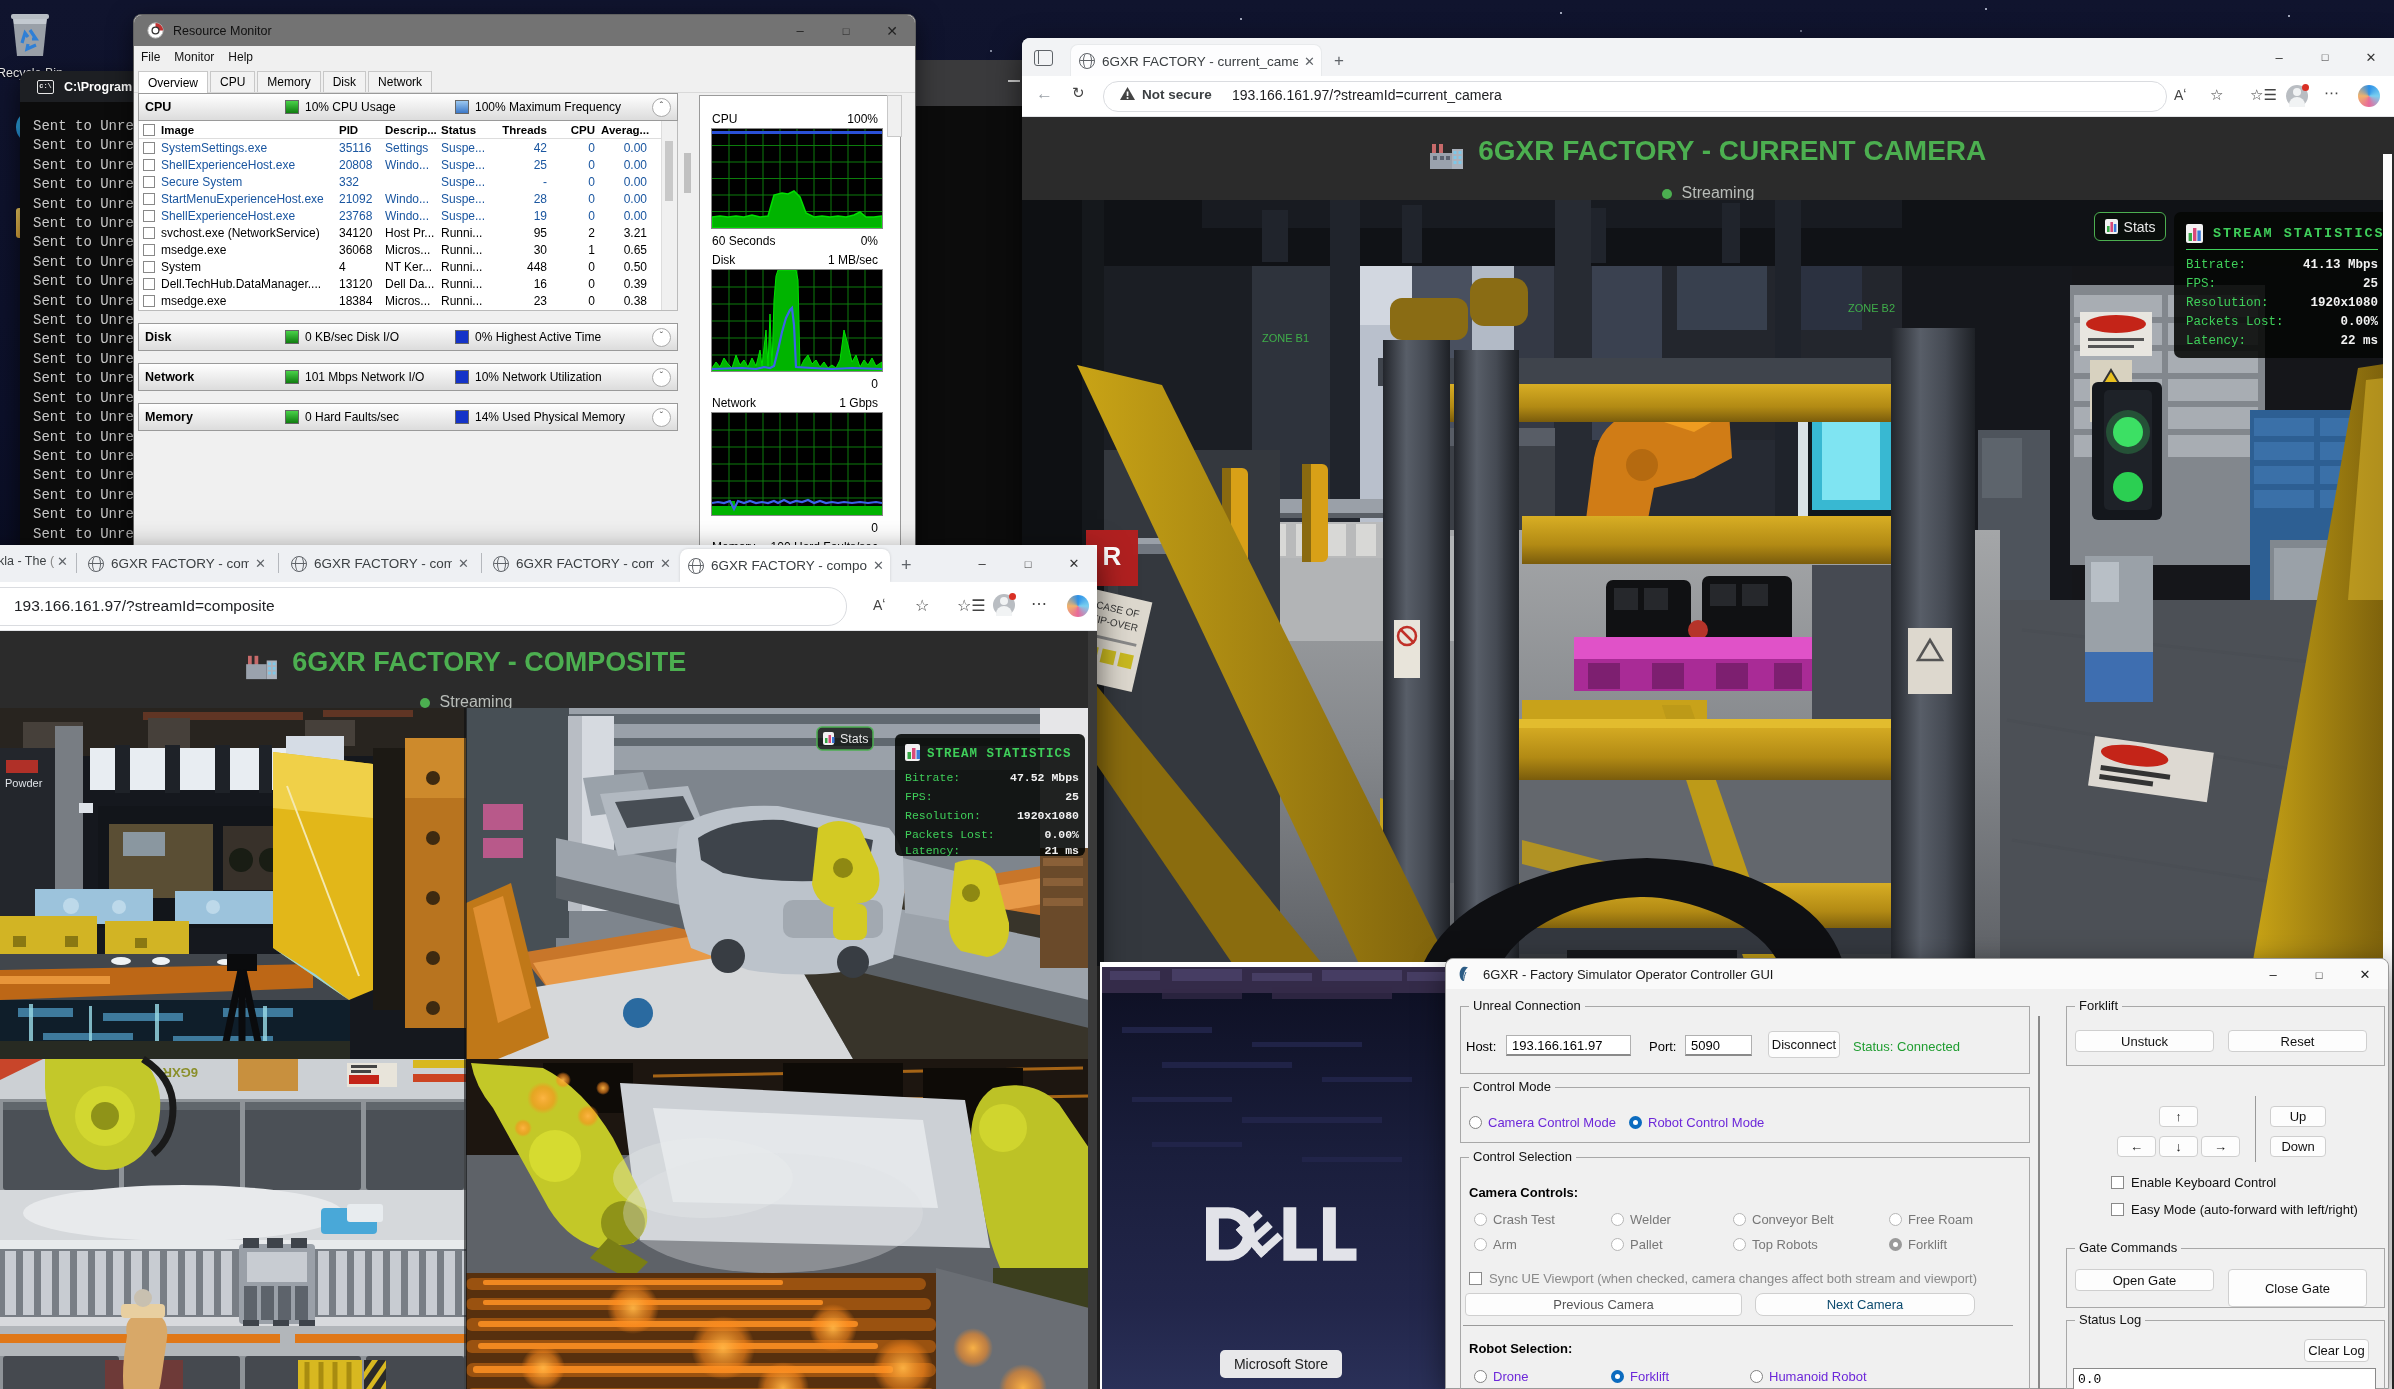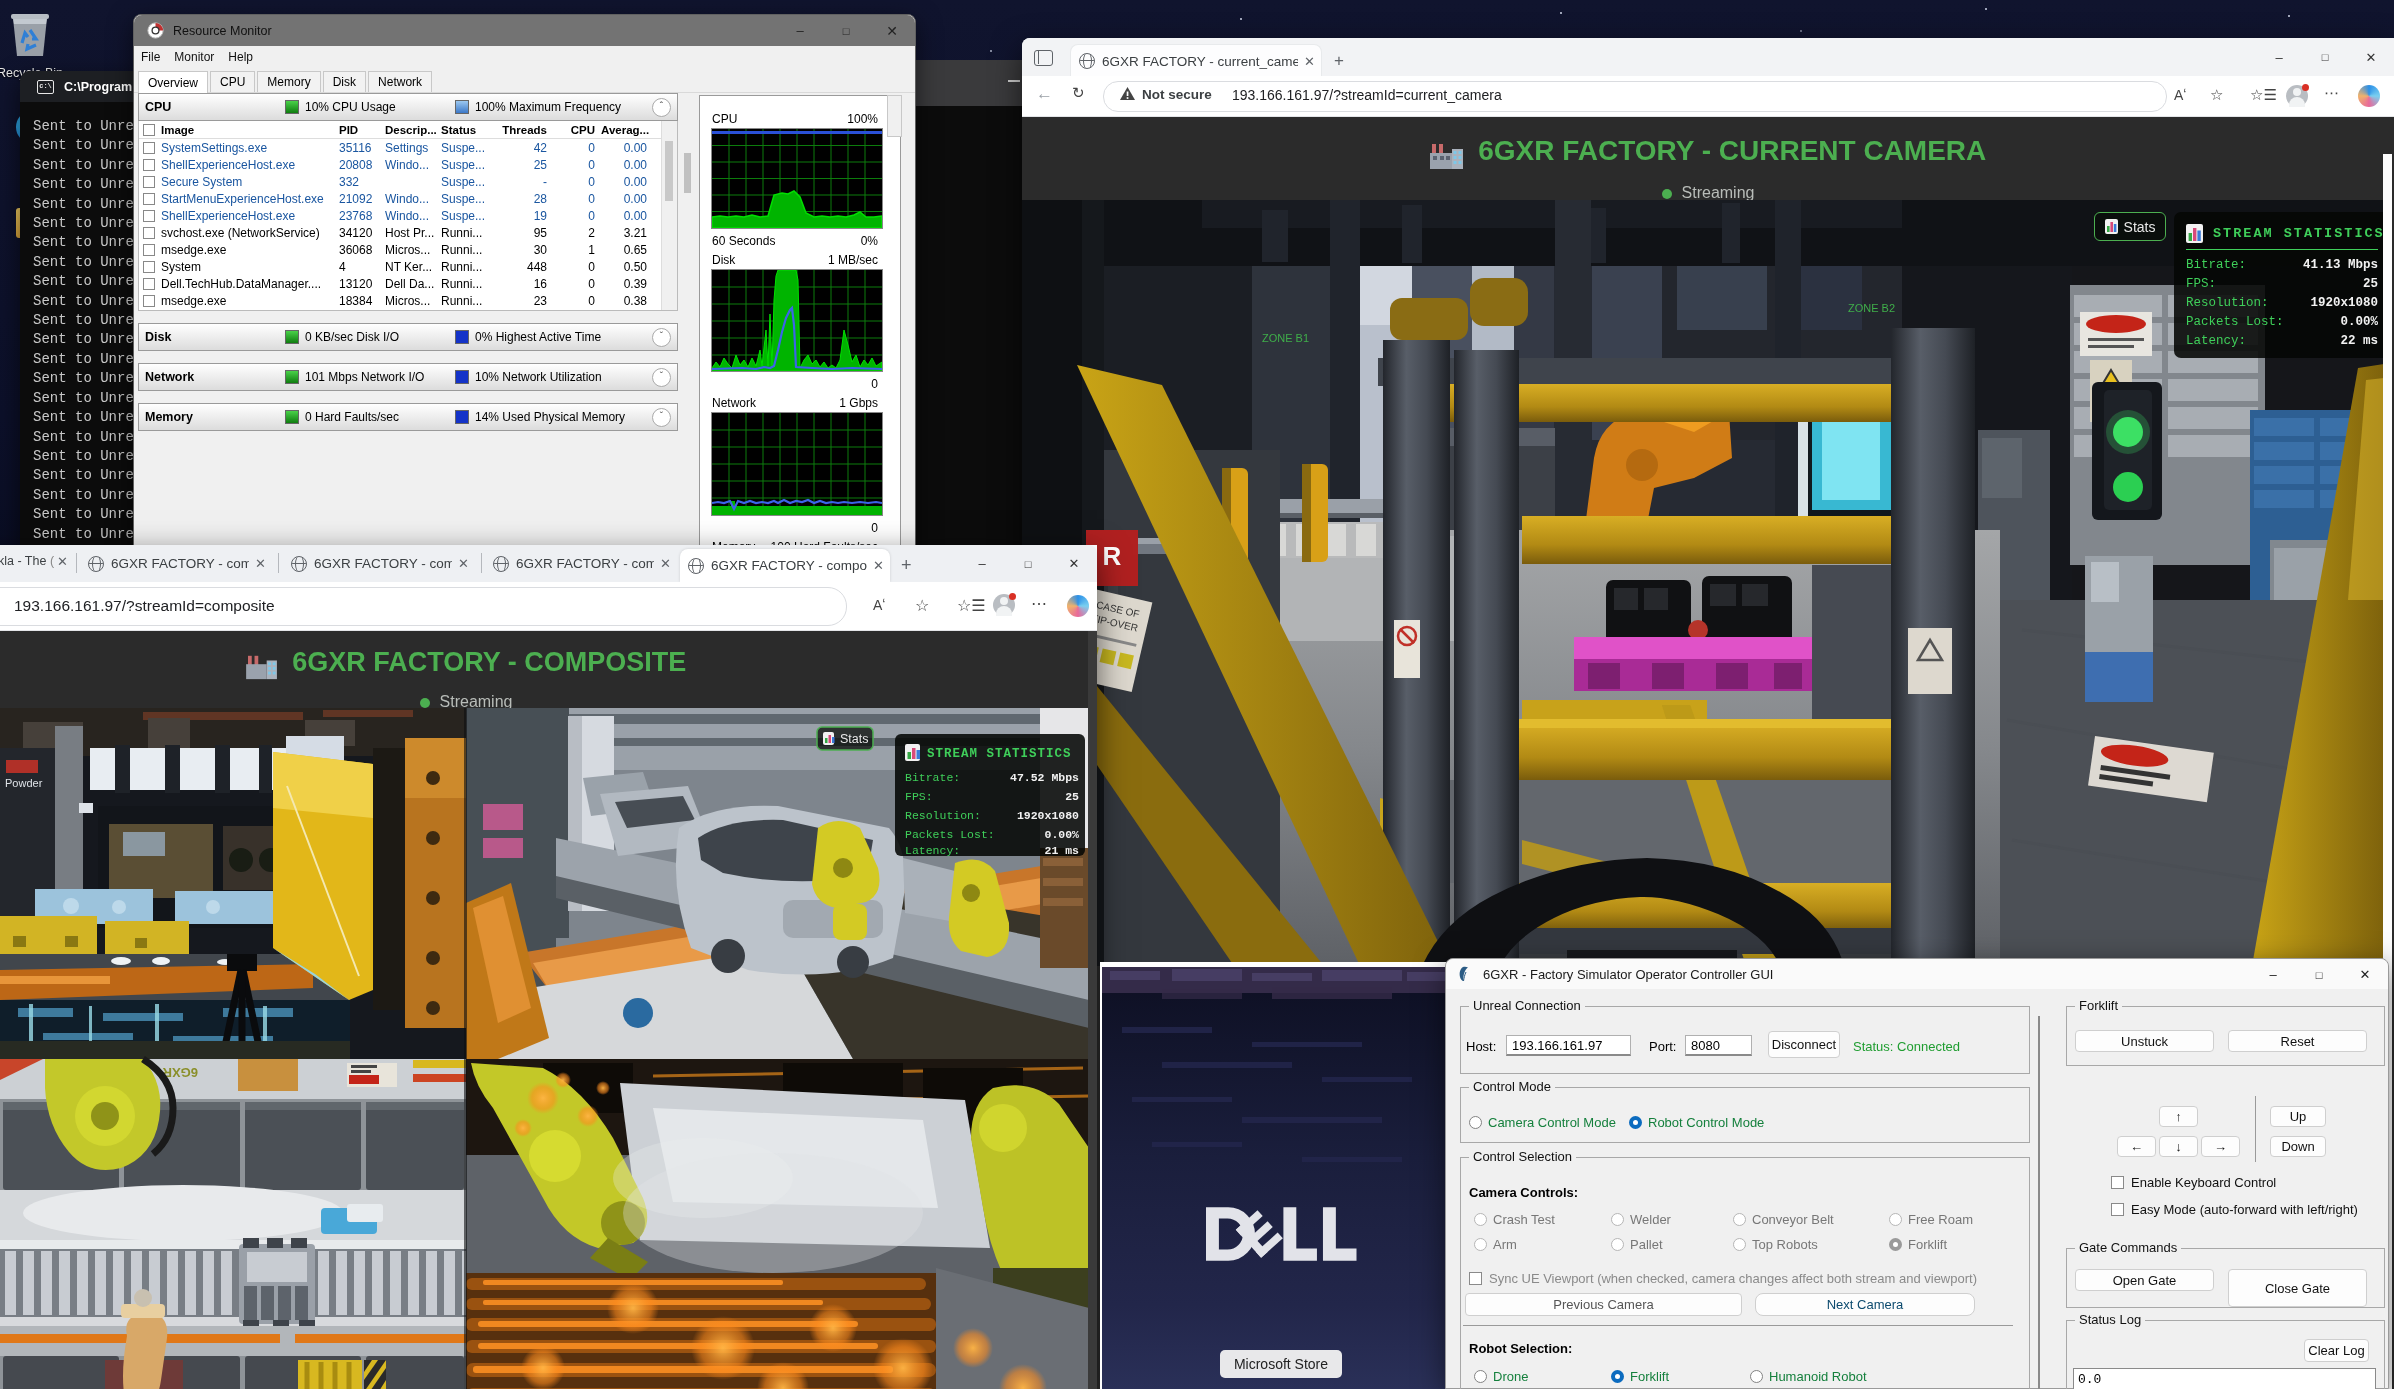--- a/index.html
+++ b/index.html
@@ -79,21 +79,21 @@
 .copilot{width:22px;height:22px;border-radius:50%;background:conic-gradient(#2b90e8,#7ad0f0,#e8699a,#f0b26b,#2b90e8);}
 
 #dell{position:absolute;left:1100px;top:962px;width:350px;height:427px;background:#1b1f3e;border-top:5px solid #fff;border-left:2px solid #fff;box-sizing:border-box;}
 
 #gui{position:absolute;left:1445px;top:958px;width:944px;height:431px;background:#f0f0f0;border:1px solid #9a9a9a;box-sizing:border-box;border-radius:8px 8px 0 0;box-shadow:0 8px 30px rgba(0,0,0,.5);}
 #gui .g-title{height:30px;background:#fafafa;border-radius:8px 8px 0 0;display:flex;align-items:center;font-size:13px;color:#1a1a1a;}
 .grp{position:absolute;border:1px solid #a8a8a8;}
 .grp .glab{position:absolute;top:-9px;left:8px;background:#f0f0f0;padding:0 4px;font-size:13px;color:#111;}
 .tkbtn{position:absolute;background:#fdfdfd;border:1px solid #cfcfcf;border-radius:4px;display:flex;align-items:center;justify-content:center;font-size:13px;color:#111;box-sizing:border-box;}
 .tkentry{position:absolute;background:#fff;border:1px solid #b0b0b0;border-bottom:2px solid #8a8a8a;box-sizing:border-box;font-size:13px;display:flex;align-items:center;padding-left:5px;}
-.radio{position:absolute;display:flex;align-items:center;font-size:13px;color:#15803d;}
+.radio{position:absolute;display:flex;align-items:center;font-size:13px;color:#6d28d9;}
 .radio .rc{width:13px;height:13px;border-radius:50%;border:1px solid #838383;background:#fff;margin-right:6px;box-sizing:border-box;flex:none;}
 .radio.sel .rc{border:4px solid #0b6bbf;}
 .radio.dis{color:#777;}
 .radio.dis .rc{border-color:#b6b6b6;}
 .radio.dissel .rc{border:4px solid #9a9a9a;}
 .ckbox{width:13px;height:13px;border:1px solid #8a8a8a;background:#fff;margin-right:7px;box-sizing:border-box;flex:none;}
 .cklabel{position:absolute;display:flex;align-items:center;font-size:13px;color:#111;}
 .cklabel.dis{color:#8a8a8a;}
 </style>
 </head>
@@ -1321,21 +1321,21 @@
           <div class="b" style="font-size:11px;">□</div>
           <div class="b">✕</div>
       </div>
     </div>
     <div class="grp" style="left:14px;top:47px;width:568px;height:66px;">
         <div class="glab">Unreal Connection</div>
       </div>
     <div class="abs" style="left:20px;top:80px;font-size:13px;">Host:</div>
     <div class="tkentry" style="left:60px;top:76px;width:125px;height:21px;">193.166.161.97</div>
     <div class="abs" style="left:203px;top:80px;font-size:13px;">Port:</div>
-    <div class="tkentry" style="left:239px;top:76px;width:67px;height:21px;">8080</div>
+    <div class="tkentry" style="left:239px;top:76px;width:67px;height:21px;">5090</div>
     <div class="tkbtn" style="left:322px;top:72px;width:72px;height:27px;">Disconnect</div>
     <div class="abs" style="left:407px;top:80px;font-size:13px;color:#1f9d30;">Status: Connected</div>
 
     <div class="grp" style="left:14px;top:128px;width:568px;height:54px;">
         <div class="glab">Control Mode</div>
       </div>
     <div class="radio" style="left:23px;top:156px;"><span class="rc"></span>Camera Control Mode</div>
     <div class="radio sel" style="left:183px;top:156px;"><span class="rc"></span>Robot Control Mode</div>
 
     <div class="grp" style="left:14px;top:198px;width:568px;height:232px;border-bottom:none;">

